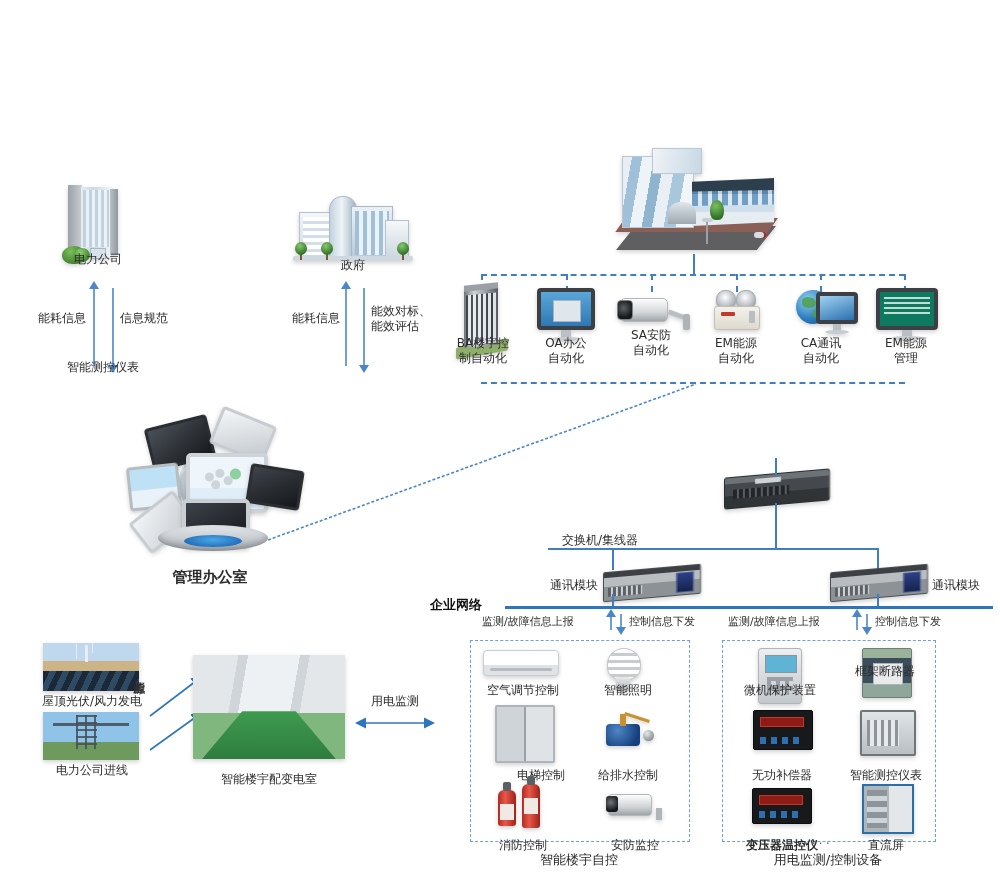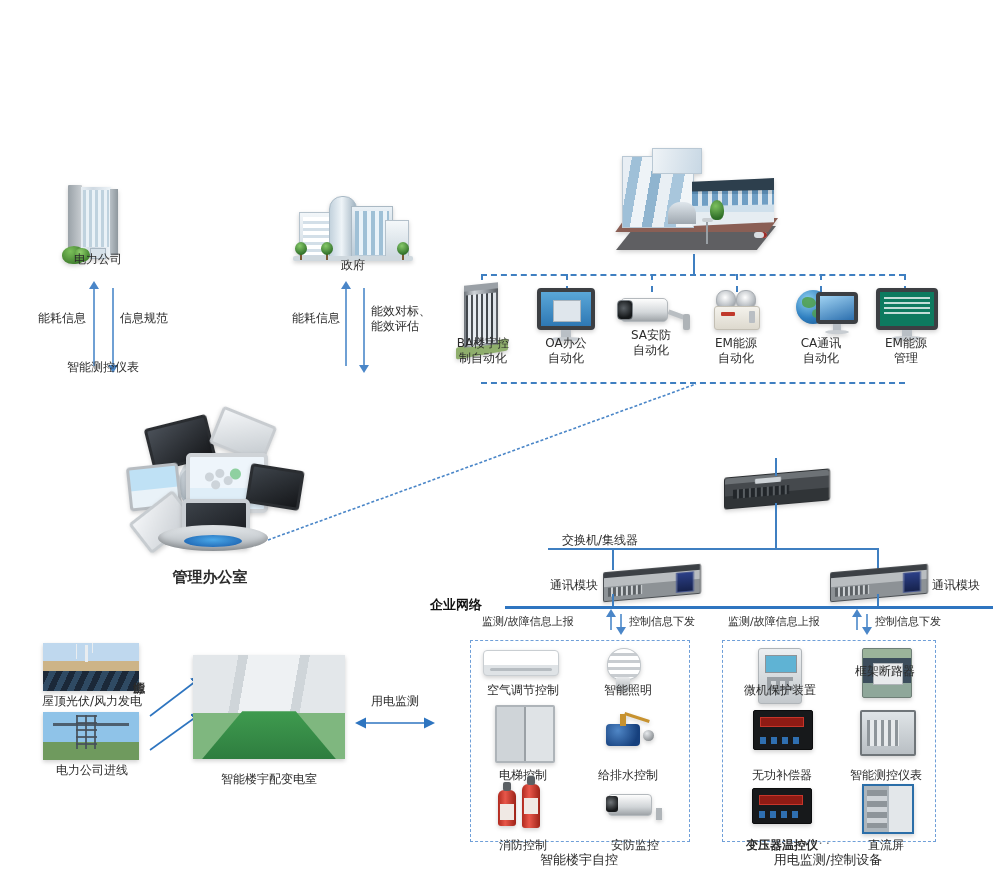--- a/index.html
+++ b/index.html
@@ -429,21 +429,21 @@
   <div class="abs shadow ac" style="left:483px;top:650px;"></div>
   <div class="lbl" style="left:478px;top:683px;width:90px;">空气调节控制</div>
 
   <div class="abs shadow bulb" style="left:603px;top:648px;">
     <div class="spiral"></div>
       <div class="base"></div>
   </div>
   <div class="lbl" style="left:588px;top:683px;width:80px;">智能照明</div>
 
   <div class="abs shadow elev" style="left:495px;top:705px;"></div>
-  <div class="lbl" style="left:483px;top:768px;width:80px;">电梯控制</div>
+  <div class="lbl" style="left:501px;top:768px;width:80px;">电梯控制</div>
 
   <div class="abs shadow valve" style="left:598px;top:710px;">
     <div class="bd"></div>
       <div class="stem"></div>
       <div class="arm"></div>
       <div class="ball"></div>
   </div>
   <div class="lbl" style="left:583px;top:768px;width:90px;">给排水控制</div>
 
   <div class="abs shadow" style="left:498px;top:782px;width:52px;height:50px;">

